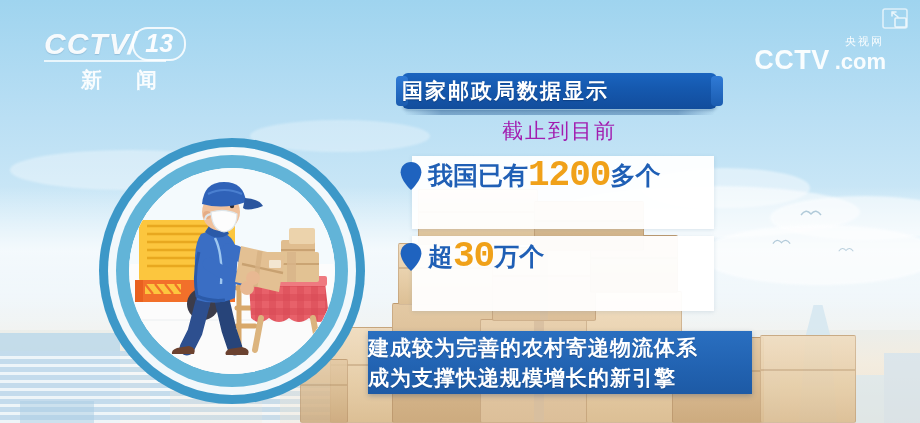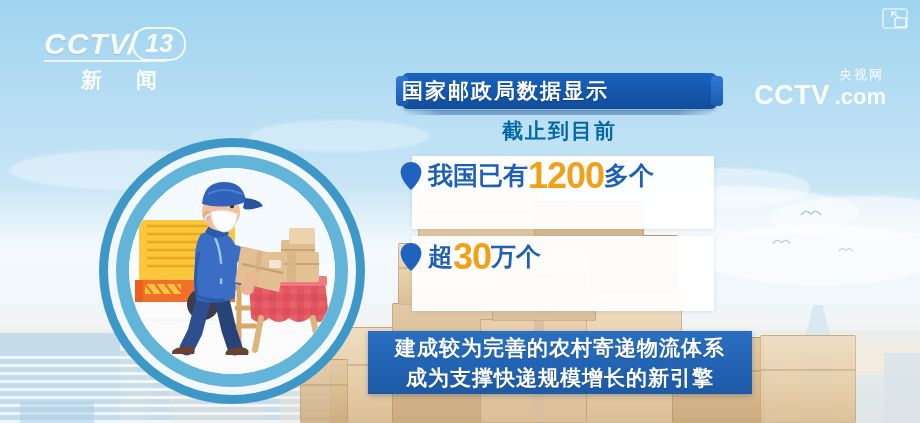--- a/index.html
+++ b/index.html
@@ -94,22 +94,22 @@
   }
   .logo13 .xinwen{
     text-align:center; width:150px; margin-top:4px;
     font-size:21px; letter-spacing:14px; text-indent:14px;
     color:rgba(255,255,255,.92); font-weight:700;
   }
 
   
   .logocom{ position:absolute; right:34px; top:34px; z-index:40; text-align:right; }
   .logocom .line1{
-    font-size:13px; color:rgba(255,255,255,.92); letter-spacing:2px;
-    margin-right:2px; margin-bottom:-4px; margin-top:32px;
+    font-size:11px; color:rgba(255,255,255,.92); letter-spacing:2px;
+    margin-right:2px; margin-bottom:-4px; 
   }
   .logocom .row{ display:flex; align-items:baseline; justify-content:flex-end; }
   .logocom .cctv{
     font-family:"Liberation Sans",sans-serif;
     font-weight:700; font-size:27px; letter-spacing:.5px;
     color:rgba(255,255,255,.93);
   }
   .logocom .com{
     font-weight:700; font-size:22px; color:rgba(255,255,255,.93); margin-left:5px;
   }
@@ -159,21 +159,21 @@
     text-shadow:0 1px 1px rgba(0,30,70,.35);
   }
   .banner-shadow{
     position:absolute; left:404px; top:110px; width:311px; height:5px; z-index:29;
     background:linear-gradient(90deg,rgba(70,120,170,0),rgba(70,120,170,.55) 12%,rgba(70,120,170,.55) 88%,rgba(70,120,170,0));
     border-radius:3px;
   }
 
   .subtitle{
     position:absolute; left:402px; top:117px; width:315px; z-index:30;
-    text-align:center; color:#0369a1; font-size:21px; font-weight:700;
+    text-align:center; color:#a21caf; font-size:21px; font-weight:400;
     letter-spacing:2px;
   }
 
   
   .panel{
     position:absolute; z-index:25;
     background:rgba(255,255,255,.95);
     box-shadow:0 1px 4px rgba(90,120,150,.18);
   }
   .panel.p1{ left:412px; top:156px; width:302px; height:73px; }
@@ -185,29 +185,29 @@
   .stat .l1{ display:flex; align-items:center; height:35px; }
   .stat .pin{ width:22px; height:28px; margin-right:6px; flex:0 0 22px; }
   .stat .l2{ margin-left:28px; margin-top:-2px; }
   .ztxt{
     color:#1f5fb5; font-weight:700; font-size:25px; letter-spacing:0px;
     white-space:nowrap; line-height:1.15;
   }
   .ztxt.big{ font-size:27px; }
   .num{
     color:#f0a119; font-weight:700; font-size:36px; letter-spacing:-1px;
-    font-family:Liberation Sans, sans-serif; vertical-align:-3px;text-align:center;
+    font-family:Liberation Mono, monospace; vertical-align:-3px;text-align:center;
   }
 
   
   .bluebox{
     position:absolute; left:368px; top:331px; width:384px; height:63px; z-index:30;
     background:linear-gradient(180deg,#2a6fc0 0%,#2263b2 55%,#1d5aa5 100%);
     box-shadow:0 2px 5px rgba(20,60,110,.3);
-    display:flex; flex-direction:column; align-items:center; justify-content:center;
+    display:flex; flex-direction:column; justify-content:center;
   }
   .bluebox .bl{
     color:#ffffff; font-size:21px; font-weight:700; letter-spacing:1px;
     line-height:1.42; white-space:nowrap;
     text-shadow:0 1px 1px rgba(0,30,70,.3);
   }
 </style>
 </head>
 <body>
 

